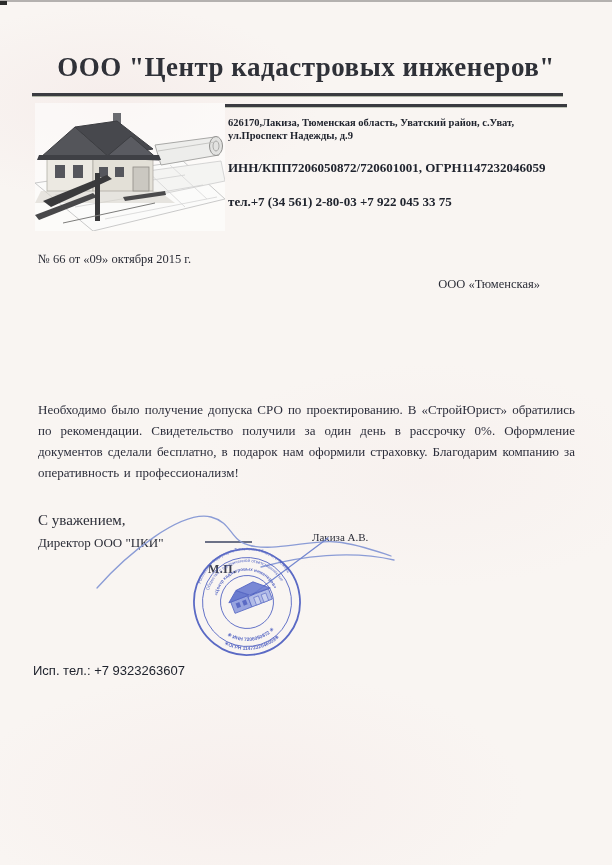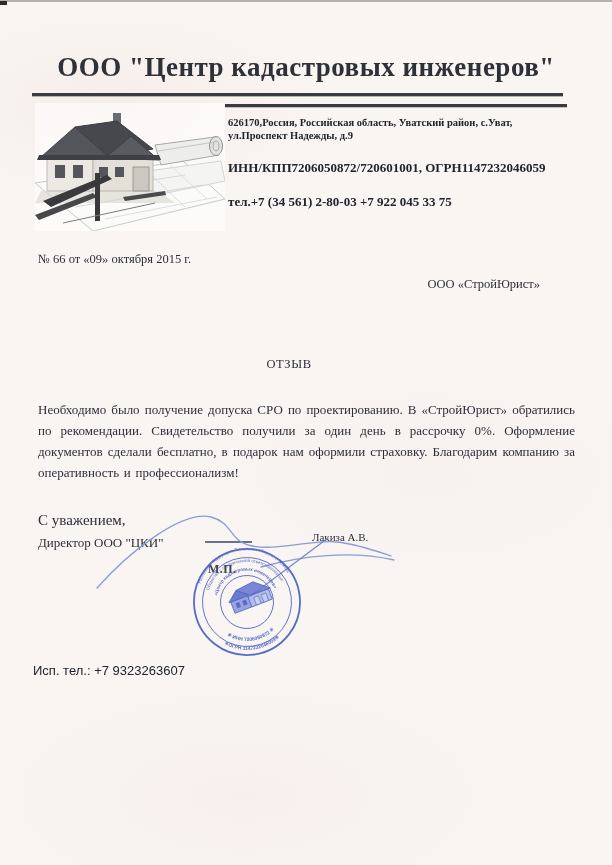--- a/index.html
+++ b/index.html
@@ -49,21 +49,21 @@
 
 <div class="page">
   <div class="scan-edge-top"></div>
   <div class="scan-mark"></div>
 
   <div class="abs company-title">ООО "Центр кадастровых инженеров"</div>
   <div class="abs rule rule-1"></div>
   <div class="abs rule rule-2"></div>
 
   <div class="abs addr">
-    <div class="small">626170,Россия, Российская область, Уватский район, с.Уват,</div>
+    <div class="small">626170,Лакиза, Тюменская область, Уватский район, с.Уват,</div>
     <div class="small">ул.Проспект Надежды, д.9</div>
     <div class="big">ИНН/КПП7206050872/720601001, ОГРН1147232046059</div>
     <div class="big">тел.+7 (34 561) 2-80-03 +7 922 045 33 75</div>
   </div>
 
   <div class="abs logo-box">
     <svg width="190" height="128" viewBox="0 0 190 128">
       <rect x="0" y="0" width="190" height="128" fill="#ffffff" opacity="0.55"></rect>
 
       <polygon points="0,80 148,58 190,96 58,128" fill="#fbfbfa" stroke="#c9c9c9" stroke-width="1"></polygon>
@@ -101,23 +101,22 @@
         <polygon points="8,98 72,72 77,76 16,104" fill="#3a3a3c"></polygon>
         <polygon points="0,112 58,90 62,94 4,117" fill="#48484a"></polygon>
         <rect x="60" y="70" width="5" height="48" fill="#39393b"></rect>
         <polygon points="88,94 130,88 131,92 90,98" fill="#4a4a4c"></polygon>
         <line x1="28" y1="120" x2="120" y2="100" stroke="#7c7c7a" stroke-width="1"></line>
       </g>
     </svg>
   </div>
 
   <div class="abs ref-line">№ 66 от «09»  октября 2015 г.</div>
-  <div class="abs recipient">ООО «СтройЮрист»</div>
+  <div class="abs recipient">ООО «Тюменская»</div>
 
-  <div class="abs review-heading">ОТЗЫВ</div>
   <div class="abs review-body">Необходимо было получение допуска СРО по проектированию. В «СтройЮрист» обратились по рекомендации. Свидетельство получили за один день в рассрочку 0%. Оформление документов сделали бесплатно, в подарок нам оформили страховку. Благодарим компанию за оперативность и профессионализм!</div>
 
   <div class="abs closing">С уважением,</div>
   <div class="abs signer-title">Директор ООО "ЦКИ"</div>
   <div class="abs sig-line"></div>
   <div class="abs signer-name">Лакиза А.В.</div>
   <div class="abs seal-mp">М.П.</div>
 
   <div class="abs sign-box">
     <svg width="320" height="115" viewBox="0 0 320 115">

